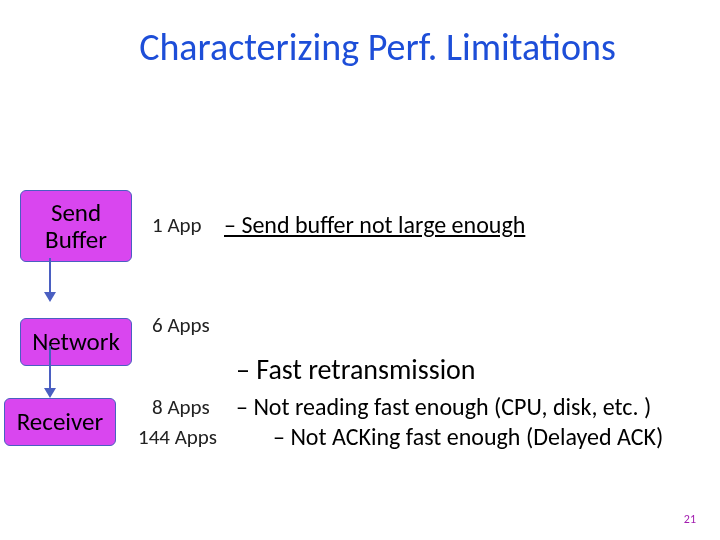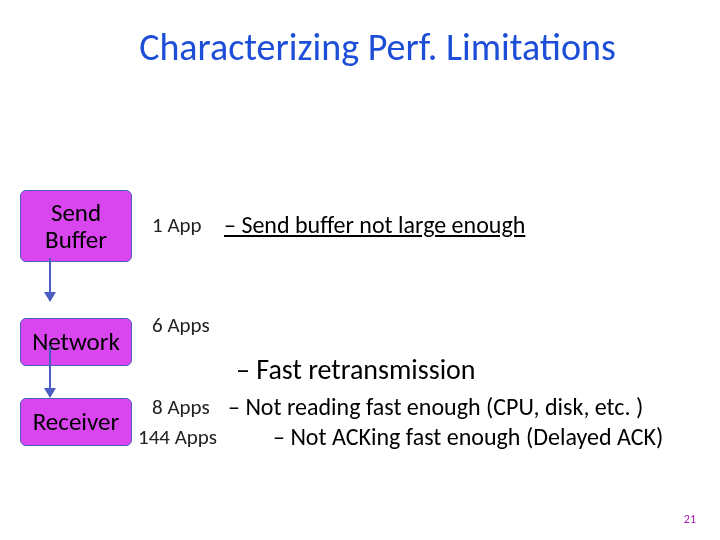--- a/index.html
+++ b/index.html
@@ -37,21 +37,21 @@
     font-size: 25px;
     color: #000;
     display: flex;
     align-items: center;
     justify-content: center;
     line-height: 1.1;
     padding: 2px 0;
   }
   .node.send-buffer { left: 20px; top: 190px; width: 110px; height: 66px; }
   .node.network     { left: 20px; top: 318px; width: 110px; height: 42px; }
-  .node.receiver    { left: 20px; top: 398px; width: 110px; height: 42px; text-align: right; }
+  .node.receiver    { left: 4px; top: 398px; width: 110px; height: 42px; text-align: right; }
   svg.arrow { position: absolute; overflow: visible; }
   .count {
     position: absolute;
     font-size: 21px;
     color: #222;
     text-align: right;
   }
   .count.c1 { left: 152px; top: 212px; }
   .count.c2 { left: 152px; top: 312px; }
   .count.c3 { left: 152px; top: 394px; }
@@ -63,21 +63,21 @@
   }
   .desc.d1 { left: 224px; top: 210px; text-decoration: underline; }
   .desc-group {
     position: absolute;
     left: 236px;
     top: 304px;
     font-size: 28px;
     line-height: 1.25;
     margin-top: 48px;
   }
-  .desc.d3 { left: 228px; top: 392px; text-align: right; }
+  .desc.d3 { left: 236px; top: 392px; text-align: right; }
   .desc.d4 { left: 236px; top: 422px; margin-left: 37px; }
   .pagenum {
     position: absolute;
     right: 24px;
     bottom: 14px;
     font-size: 12px;
     color: #a21caf;
   }
 </style>
 </head>

